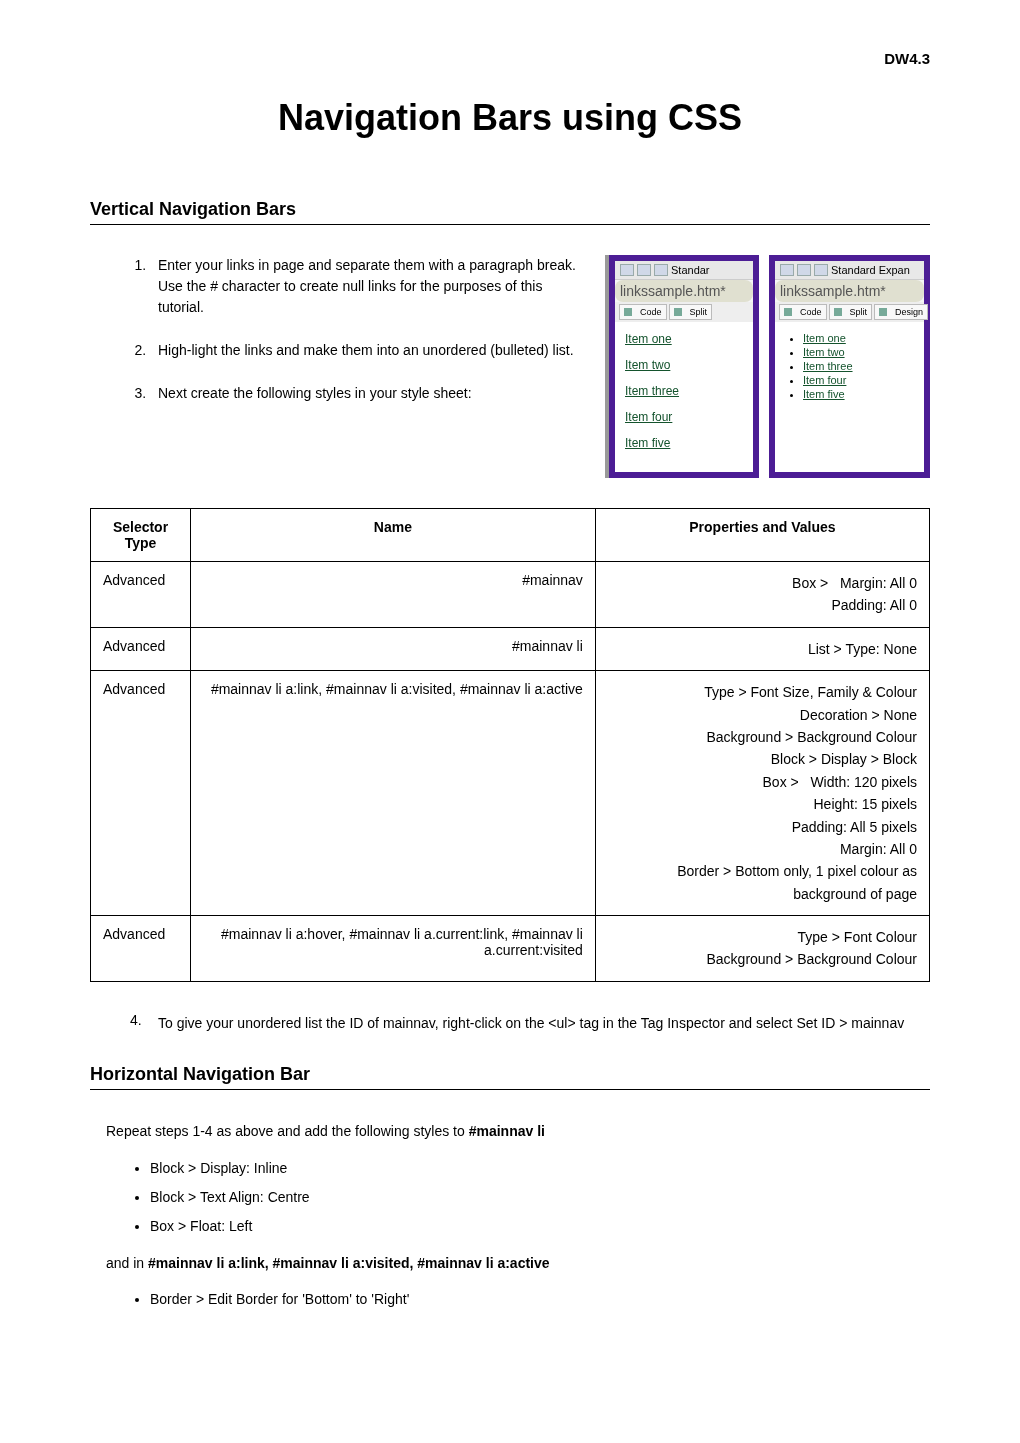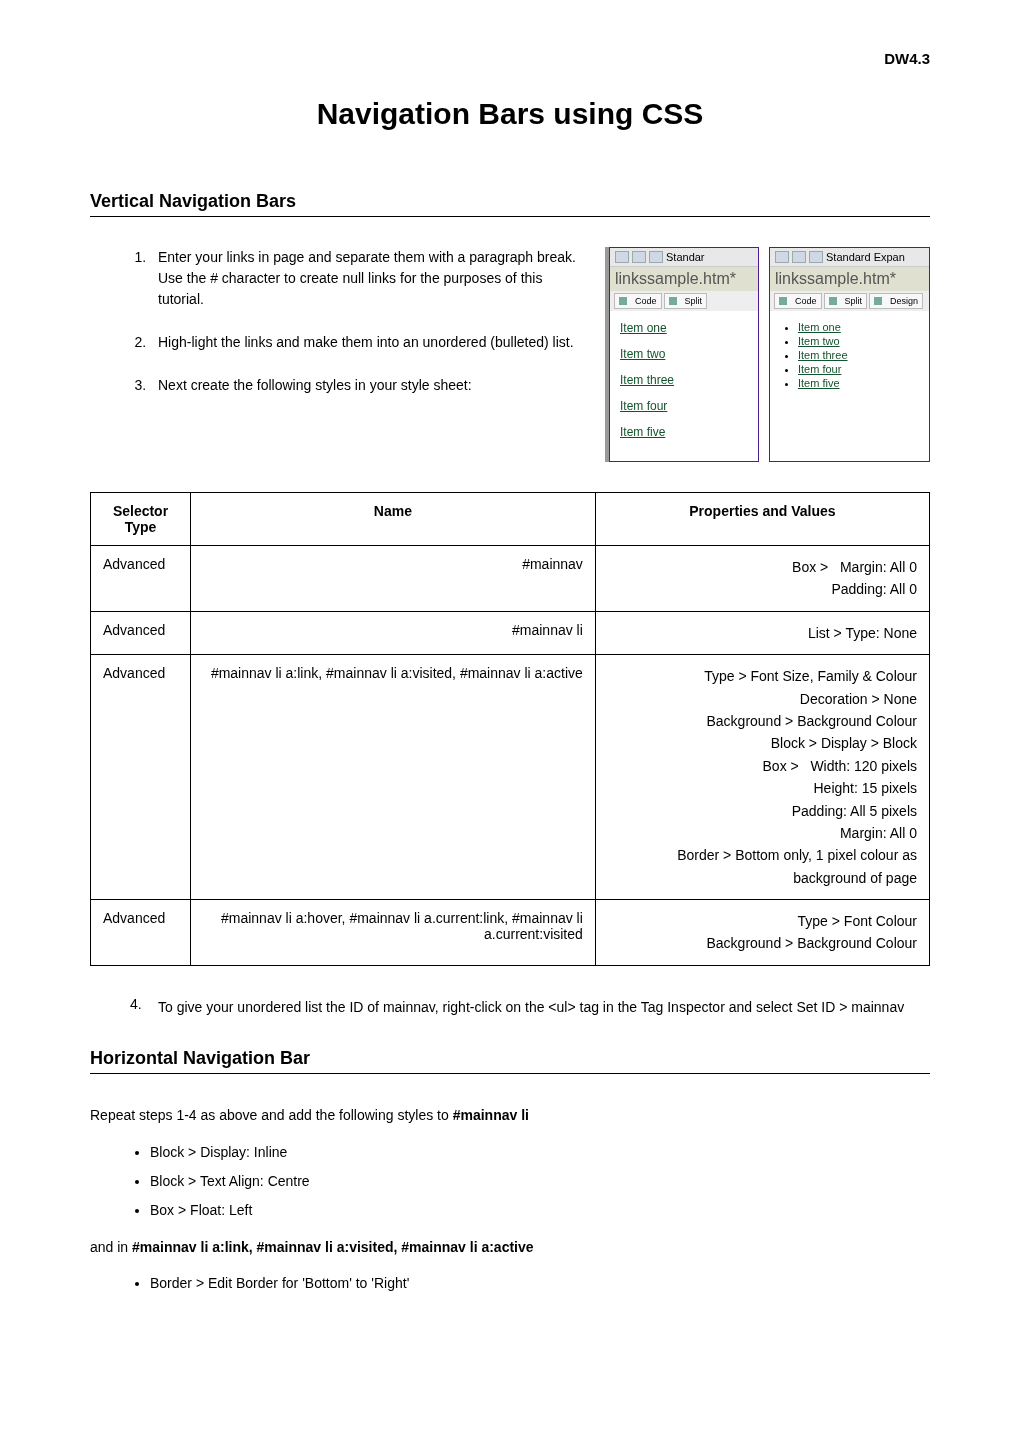--- a/index.html
+++ b/index.html
@@ -15,21 +15,21 @@
       color: #000;
     }
     .header-code {
       text-align: right;
       font-weight: bold;
       font-size: 15px;
       margin-bottom: 30px;
     }
     h1 {
       text-align: center;
-      font-size: 30px;
+      font-size: 36px;
       font-weight: bold;
       margin: 20px 0 60px 0;
     }
     h2 {
       font-size: 18px;
       font-weight: bold;
       border-bottom: 1px solid #000;
       padding-bottom: 4px;
       margin-bottom: 30px;
       margin-top: 30px;
@@ -51,21 +51,21 @@
       line-height: 1.5;
       padding-left: 8px;
     }
     .screenshots {
       display: flex;
       gap: 10px;
       border-left: 4px solid #999;
       padding-left: 0;
     }
     .mockwin {
-      border: 1px solid #4c1d95;
+      border: 6px solid #4c1d95;
       background: #f5f5f5;
       width: 150px;
       font-size: 11px;
     }
     .mockwin .toolbar {
       background: #e8e8e8;
       padding: 3px 5px;
       border-bottom: 1px solid #ccc;
       display: flex;
       gap: 3px;
@@ -74,22 +74,23 @@
     .mockwin .toolbar .ticon {
       width: 14px;
       height: 12px;
       background: #d0d8e8;
       border: 1px solid #9aa;
       display: inline-block;
     }
     .mockwin .tabbar {
       background: #e0e0d0;
       padding: 3px 5px;
-      font-size: 16px;
+      font-size: 14px;
       color: #555;
+      border-radius: 8px;
     }
     .mockwin .viewbar {
       background: #eee;
       padding: 2px 4px;
       display: flex;
       gap: 2px;
     }
     .mockwin .viewbtn {
       background: #f8f8f8;
       border: 1px solid #bbb;
@@ -159,21 +160,21 @@
     ul.bullets {
       padding-left: 60px;
       margin: 15px 0;
     }
     ul.bullets li {
       margin-bottom: 8px;
       line-height: 1.5;
     }
     .para {
       line-height: 1.6;
-      margin: 15px 0;
+      margin: 15px 16px;
     }
     .step4-wrap {
       padding-left: 40px;
     }
     .step4 {
       display: flex;
       margin-bottom: 20px;
     }
     .step4 .num {
       width: 28px;

